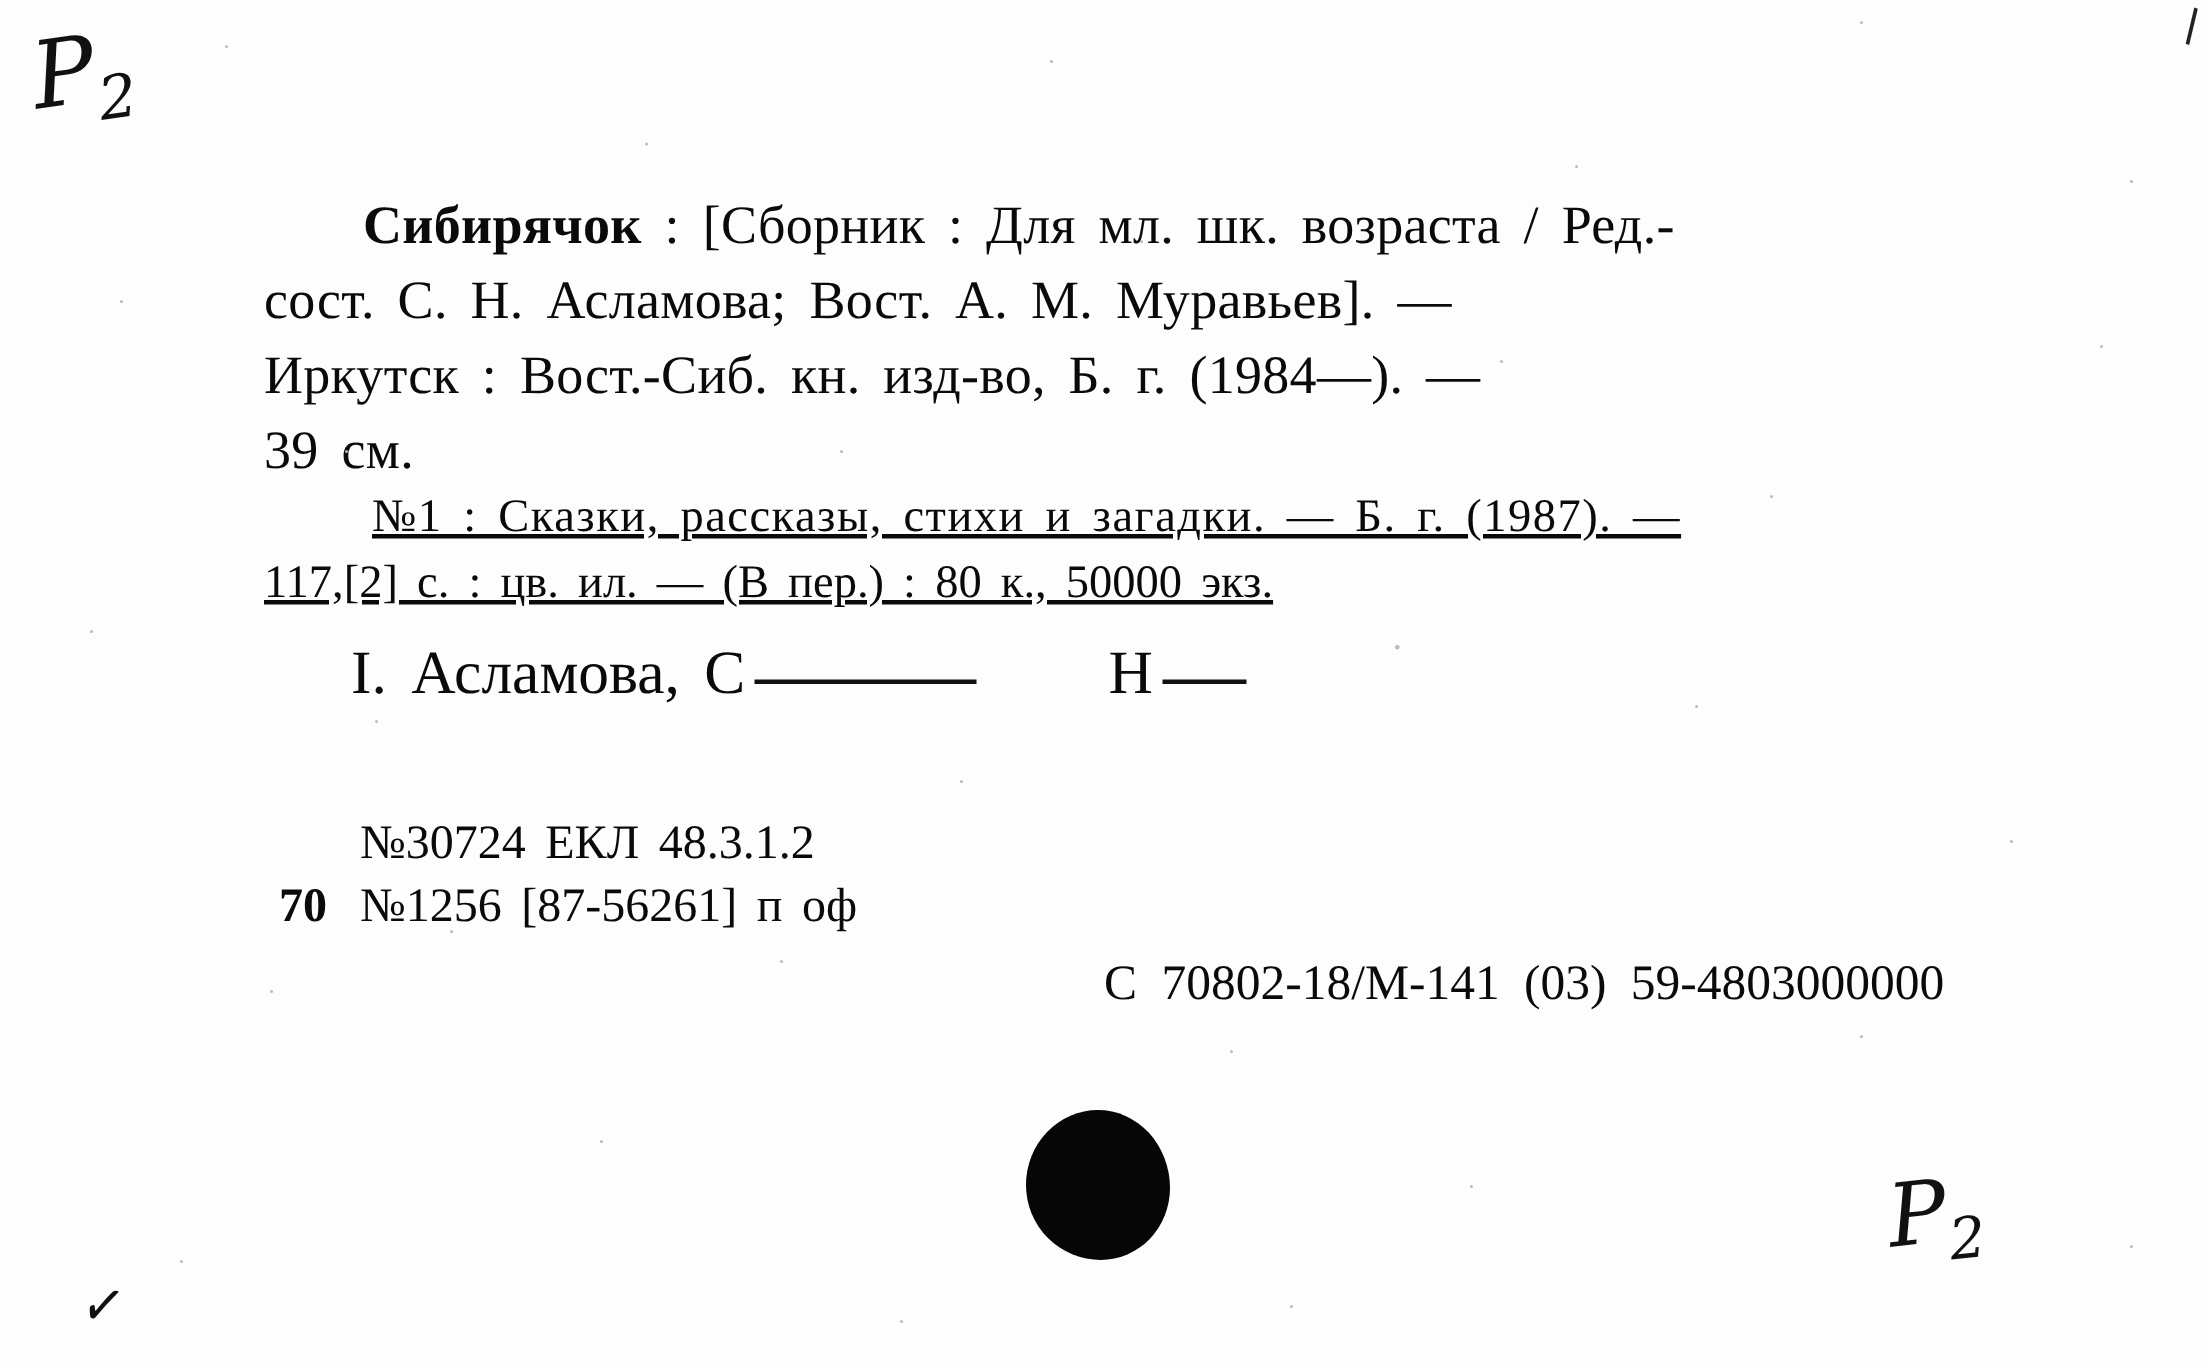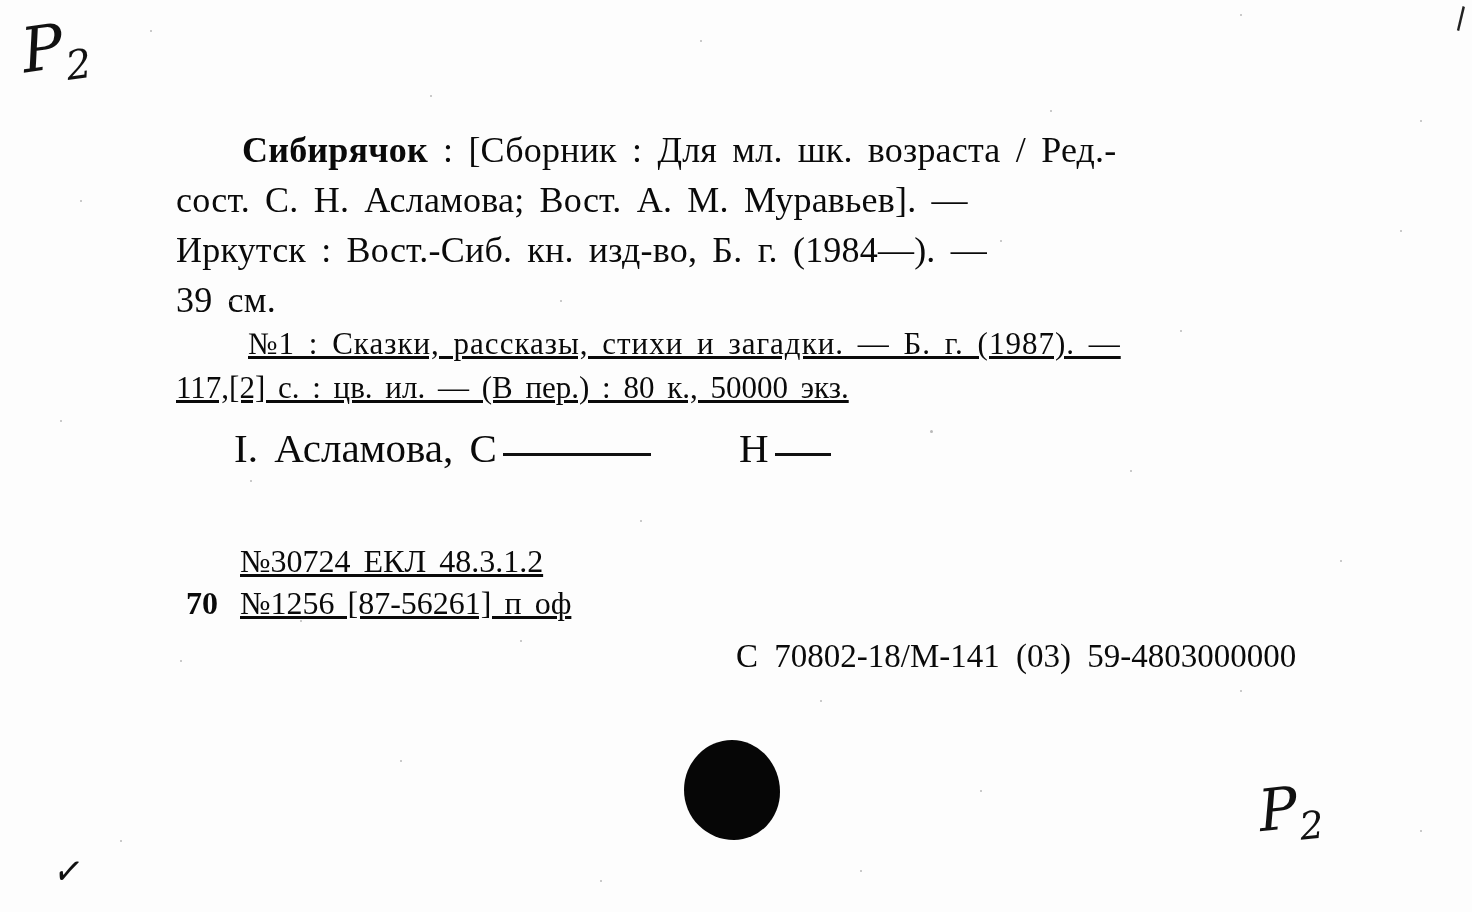--- a/index.html
+++ b/index.html
@@ -137,21 +137,20 @@
     word-spacing: 10px;
   }
 
   #acq-block {
     position: absolute;
     left: 186px;
     top: 540px;
     font-size: 32px;
     line-height: 42px;
     word-spacing: 5px;
-    text-decoration: underline;
   }
   #acq-block .row {
     white-space: pre;
   }
   #acq-block .lead {
     font-weight: bold;
     display: inline-block;
     width: 54px;
   }
   #acq-block .indent {

